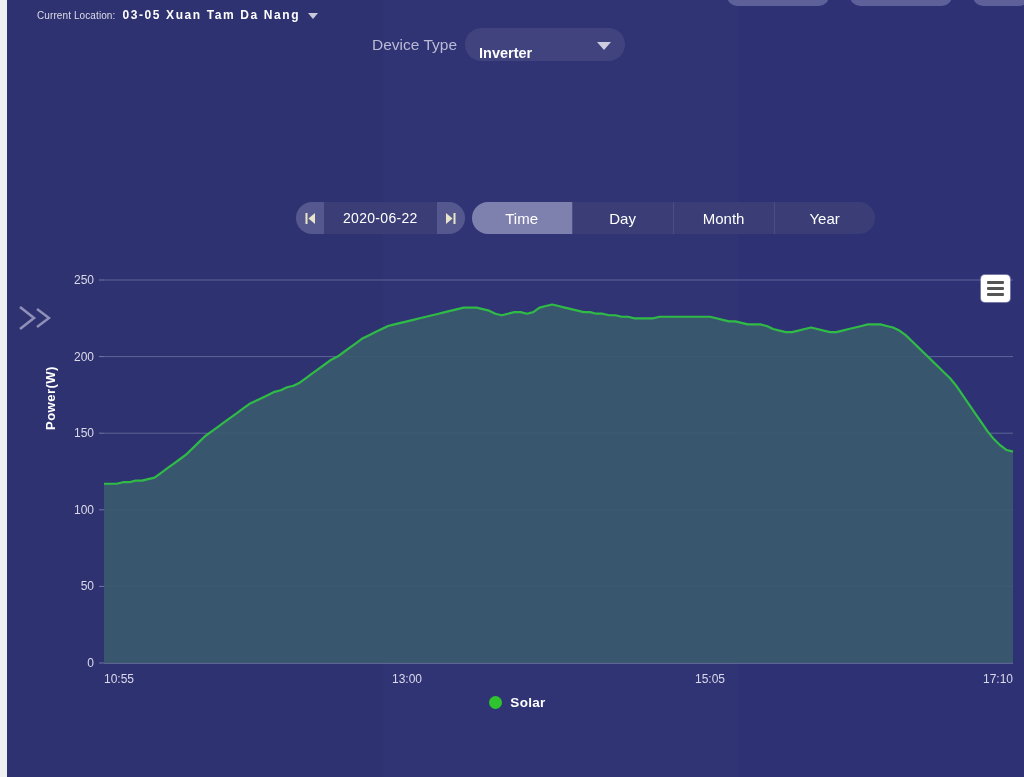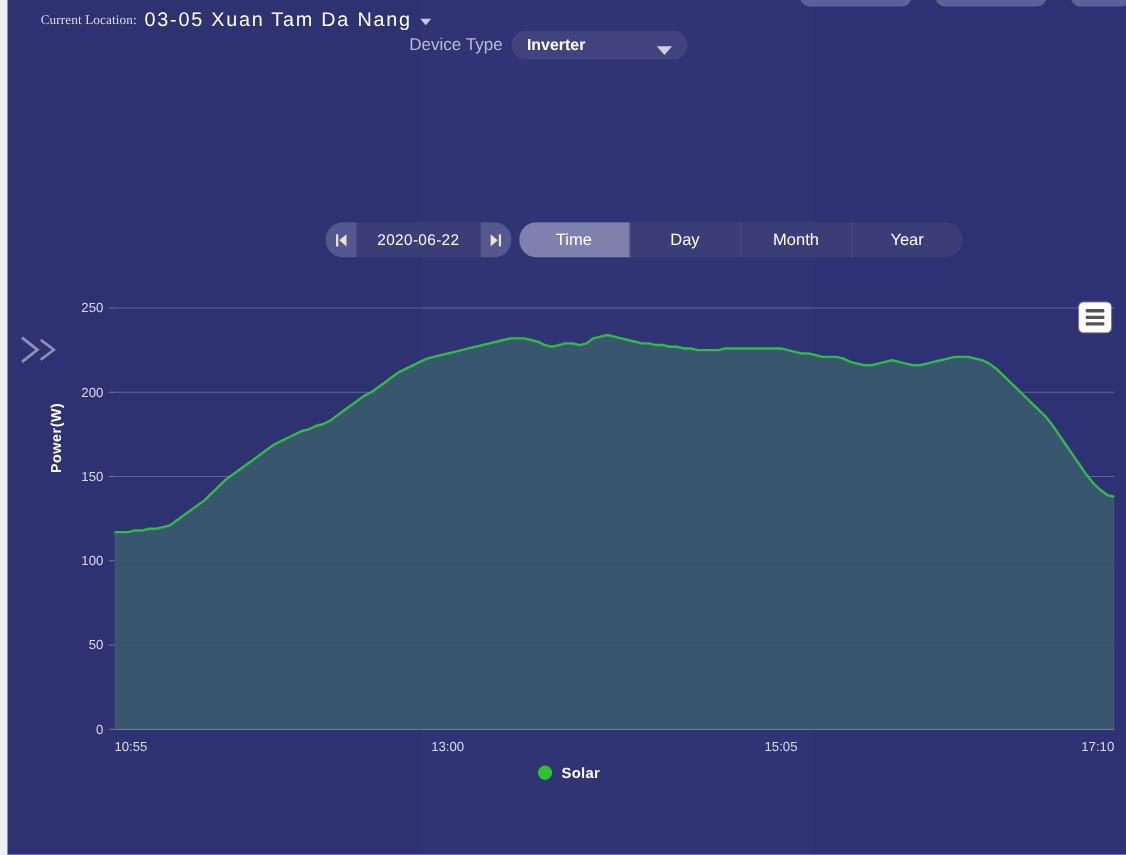--- a/index.html
+++ b/index.html
@@ -53,28 +53,27 @@
   
   .loc-row {
     position: absolute;
     left: 30px; top: 8px;
     display: flex;
     align-items: center;
     gap: 7px;
   }
   .loc-label {
     color: #dcdcea;
+    font-size: 10px;
+    letter-spacing: .1px;
+  }
+  .loc-value {
+    color: #ffffff;
     font-size: 12px;
-    letter-spacing: .1px;
-    font-family: Liberation Serif, serif;
-  }
-  .loc-value {
-    color: #ffffff;
-    font-size: 18px;
-    font-weight: 400;
+    font-weight: 700;
     letter-spacing: 1.6px;
   }
   .caret-down {
     width: 0; height: 0;
     border-left: 5px solid transparent;
     border-right: 5px solid transparent;
     border-top: 6px solid #c9c9dd;
     margin-left: 1px;
     margin-top: 2px;
     cursor: pointer;
@@ -88,25 +87,25 @@
     align-items: center;
     gap: 8px;
   }
   .device-label {
     color: #b9bad4;
     font-size: 15.5px;
   }
   .device-select {
     position: relative;
     width: 160px;
-    height: 26px;
+    height: 33px;
     border-radius: 17px;
     background: #41437e;
     display: flex;
-    align-items: center;
+    align-items: flex-end;
     cursor: pointer;
   }
   .device-select .val {
     color: #ffffff;
     font-size: 14.5px;
     font-weight: 700;
     margin-left: 14px;
   }
   .device-select .arrow {
     position: absolute;

